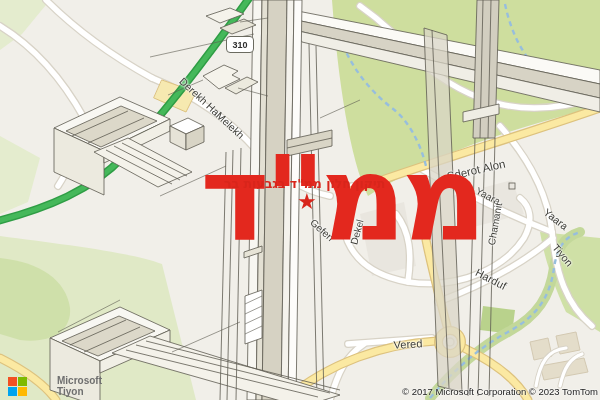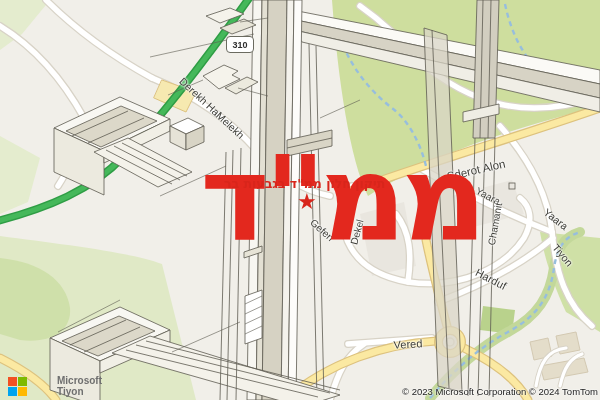--- a/index.html
+++ b/index.html
@@ -258,15 +258,15 @@
         <i></i>
         <i></i>
         <i></i>
     </div>
     <div class="btxt">
       <span>Microsoft</span>
       <span>Tiyon</span>
     </div>
   </div>
 
-  <div class="attr">© 2023 Microsoft Corporation © 2024 TomTom</div>
+  <div class="attr">© 2017 Microsoft Corporation © 2023 TomTom</div>
 
 </div>
 
 </body></html>

